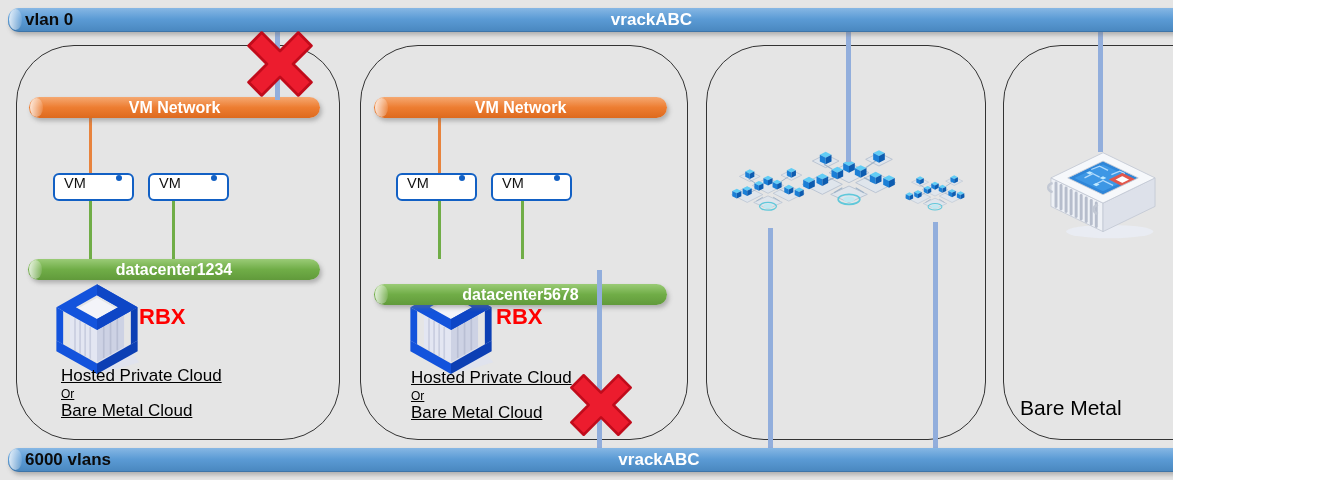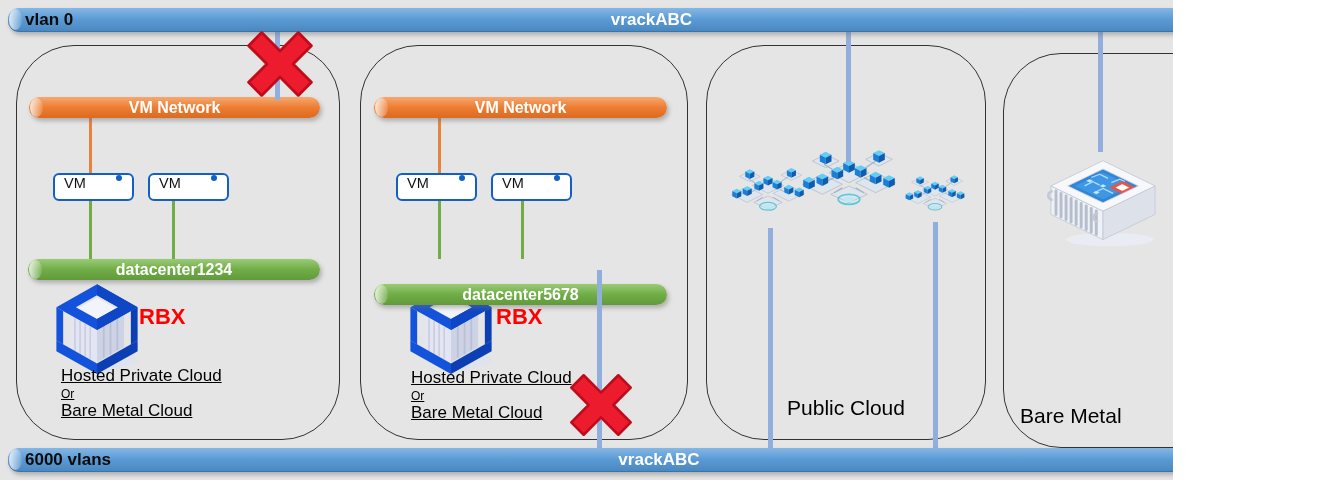--- a/index.html
+++ b/index.html
@@ -231,24 +231,23 @@
   <div class="zone" style="left:706px;top:45px;width:278px;height:393px;">
     <svg class="icon" style="left:22px;top:118px;width:78px;height:56px;">
         <use href="#cluster"></use>
       </svg>
     <svg class="icon" style="left:92px;top:100px;width:100px;height:70px;">
         <use href="#cluster"></use>
       </svg>
     <svg class="icon" style="left:196px;top:126px;width:64px;height:46px;">
         <use href="#cluster"></use>
       </svg>
-    <div class="zone-label centered" style="top:350px;">Public Cloud</div>
-  </div>
-
-  <div class="zone" style="left:1003px;top:45px;width:315px;height:393px;margin-top:8px;">
+  </div>
+
+  <div class="zone" style="left:1003px;top:45px;width:315px;height:393px;">
     <svg class="icon" style="left:38px;top:100px;width:122px;height:94px;">
         <use href="#server"></use>
       </svg>
     <svg class="icon" style="left:172px;top:124px;width:116px;height:88px;">
         <use href="#server"></use>
       </svg>
     <div class="zone-label" style="left:16px;top:350px;">Bare Metal</div>
   </div>
 
   <svg class="xmark" style="left:242px;top:27px;width:76px;height:74px;">

